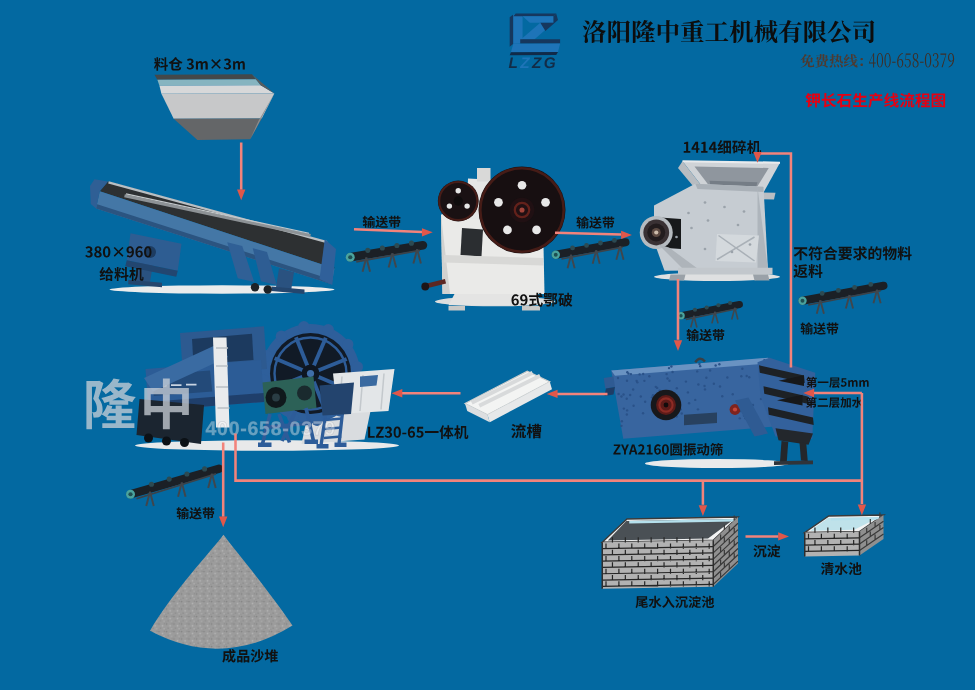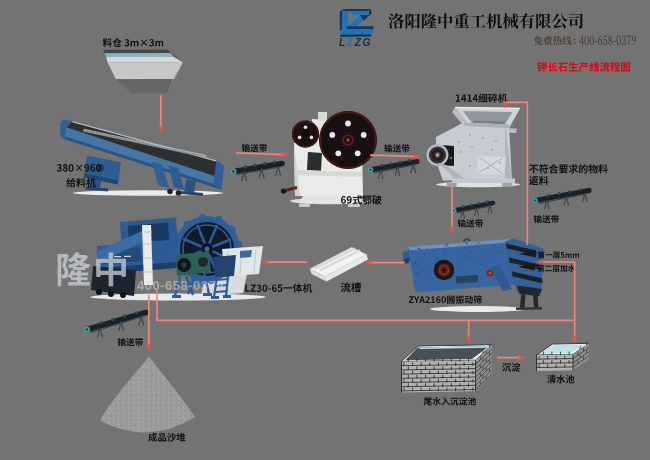--- a/index.html
+++ b/index.html
@@ -1,15 +1,15 @@
 <!DOCTYPE html>
 <html><head><meta charset="utf-8"><title>钾长石生产线流程图</title>
 <style>
 html,body{margin:0;padding:0;background:#ffffff;}
-#stage{position:relative;width:650px;height:460px;overflow:hidden;background:#737373;}
+#stage{position:relative;width:650px;height:460px;overflow:hidden;background:#0369a1;}
 </style></head>
 <body>
 <div id="stage">
 <svg width="650" height="460" viewBox="0 0 650 460">
 <polygon points="339.8,11.5 342.2,9.7 342.2,29.2 339.8,31.2" fill="#16375e"></polygon>
 <polygon points="342.2,9.7 348.4,9.7 348.4,27.4 346.8,29.0 342.2,29.2" fill="#1e74b8"></polygon>
 <polygon points="343.8,9.0 370.8,9.0 368.9,10.9 342.2,10.9" fill="#16375e"></polygon>
 <polygon points="348.4,10.9 369,10.9 369,15.1 353.2,15.1" fill="#1e74b8"></polygon>
 <polygon points="360.2,15.1 369,15.1 356.4,26.2 347.4,26.2" fill="#1e74b8"></polygon>
 <polygon points="369,10.9 370.8,9.0 372,13.3 363.6,20.7 360.2,15.1 369,15.1" fill="#16375e"></polygon>

